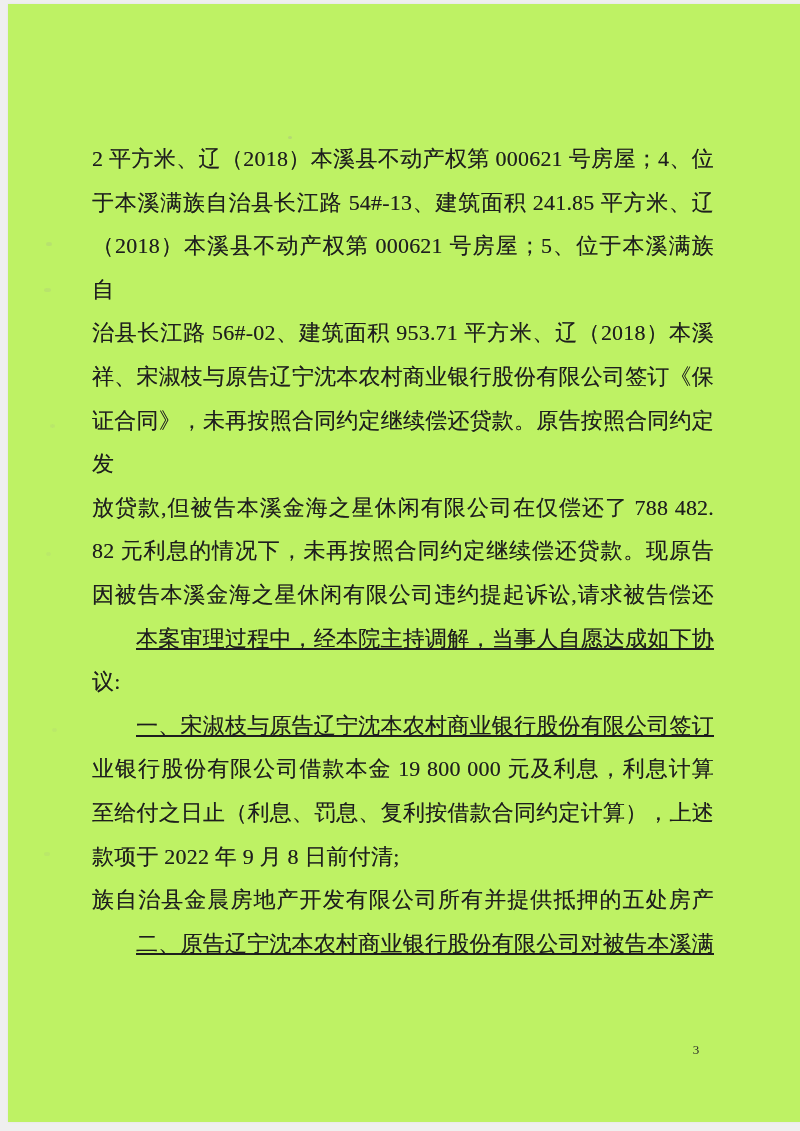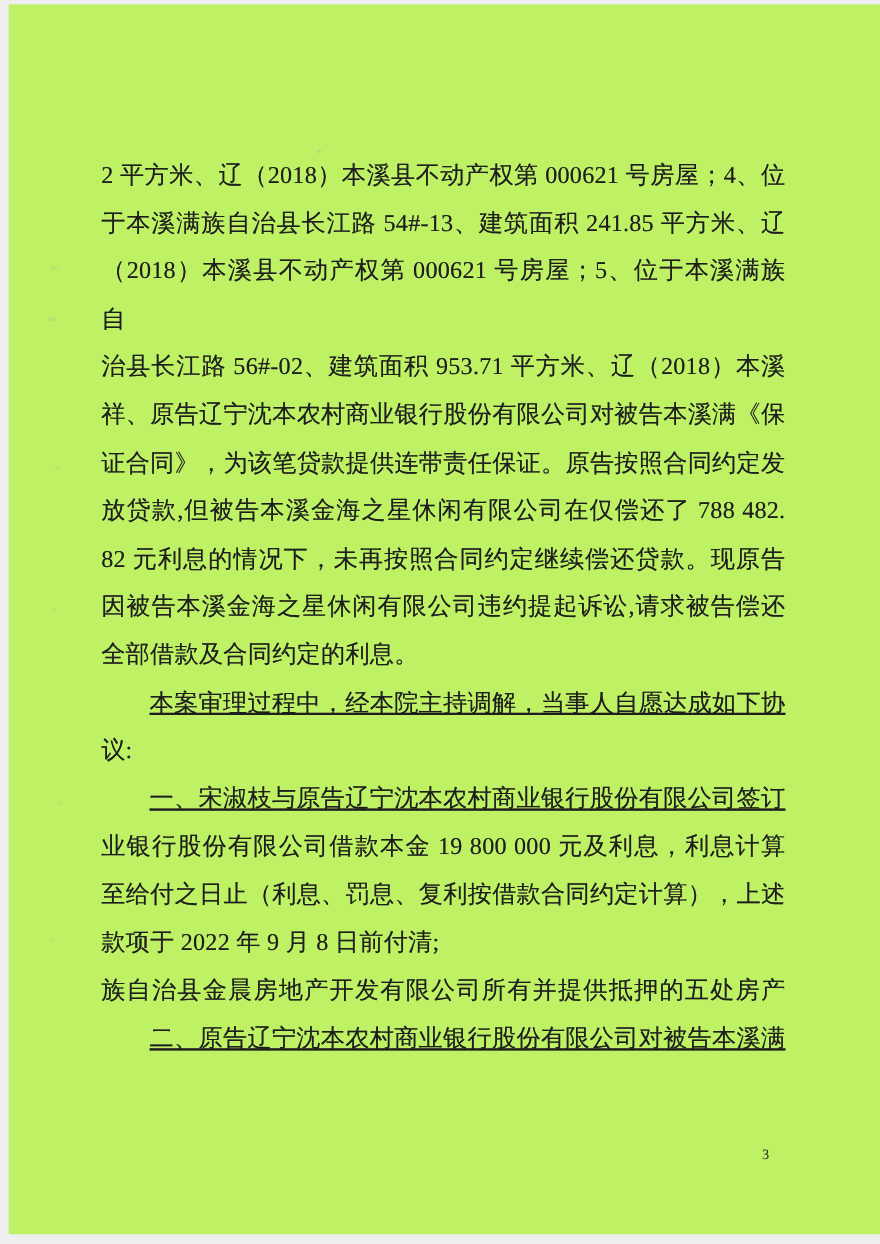--- a/index.html
+++ b/index.html
@@ -76,26 +76,25 @@
   <span class="artifact a4"></span>
   <span class="artifact a5"></span>
   <span class="artifact a6"></span>
   <span class="artifact a7"></span>
 
   <div class="content">
     <div class="line fill">2 平方米、辽（2018）本溪县不动产权第 000621 号房屋；4、位</div>
     <div class="line fill">于本溪满族自治县长江路 54#-13、建筑面积 241.85 平方米、辽</div>
     <div class="line fill">（2018）本溪县不动产权第 000621 号房屋；5、位于本溪满族自</div>
     <div class="line fill">治县长江路 56#-02、建筑面积 953.71 平方米、辽（2018）本溪</div>
-    <div class="line fill">祥、原告辽宁沈本农村商业银行股份有限公司对被告本溪满《保</div>
-    <div class="line fill">证合同》，为该笔贷款提供连带责任保证。原告按照合同约定发</div>
+    <div class="line fill">祥、宋淑枝与原告辽宁沈本农村商业银行股份有限公司签订《保</div>
+    <div class="line fill">证合同》，未再按照合同约定继续偿还贷款。原告按照合同约定发</div>
     <div class="line fill">放贷款,但被告本溪金海之星休闲有限公司在仅偿还了 788 482.</div>
     <div class="line fill">82 元利息的情况下，未再按照合同约定继续偿还贷款。现原告</div>
     <div class="line fill">因被告本溪金海之星休闲有限公司违约提起诉讼,请求被告偿还</div>
-    <div class="line">全部借款及合同约定的利息。</div>
     <div class="line fill indent">本案审理过程中，经本院主持调解，当事人自愿达成如下协</div>
     <div class="line">议:</div>
     <div class="line fill indent">一、宋淑枝与原告辽宁沈本农村商业银行股份有限公司签订</div>
     <div class="line fill">业银行股份有限公司借款本金 19 800 000 元及利息，利息计算</div>
     <div class="line fill">至给付之日止（利息、罚息、复利按借款合同约定计算），上述</div>
     <div class="line">款项于 2022 年 9 月 8 日前付清;</div>
     <div class="line fill">族自治县金晨房地产开发有限公司所有并提供抵押的五处房产</div>
     <div class="line fill indent">二、原告辽宁沈本农村商业银行股份有限公司对被告本溪满</div>
   </div>
 

